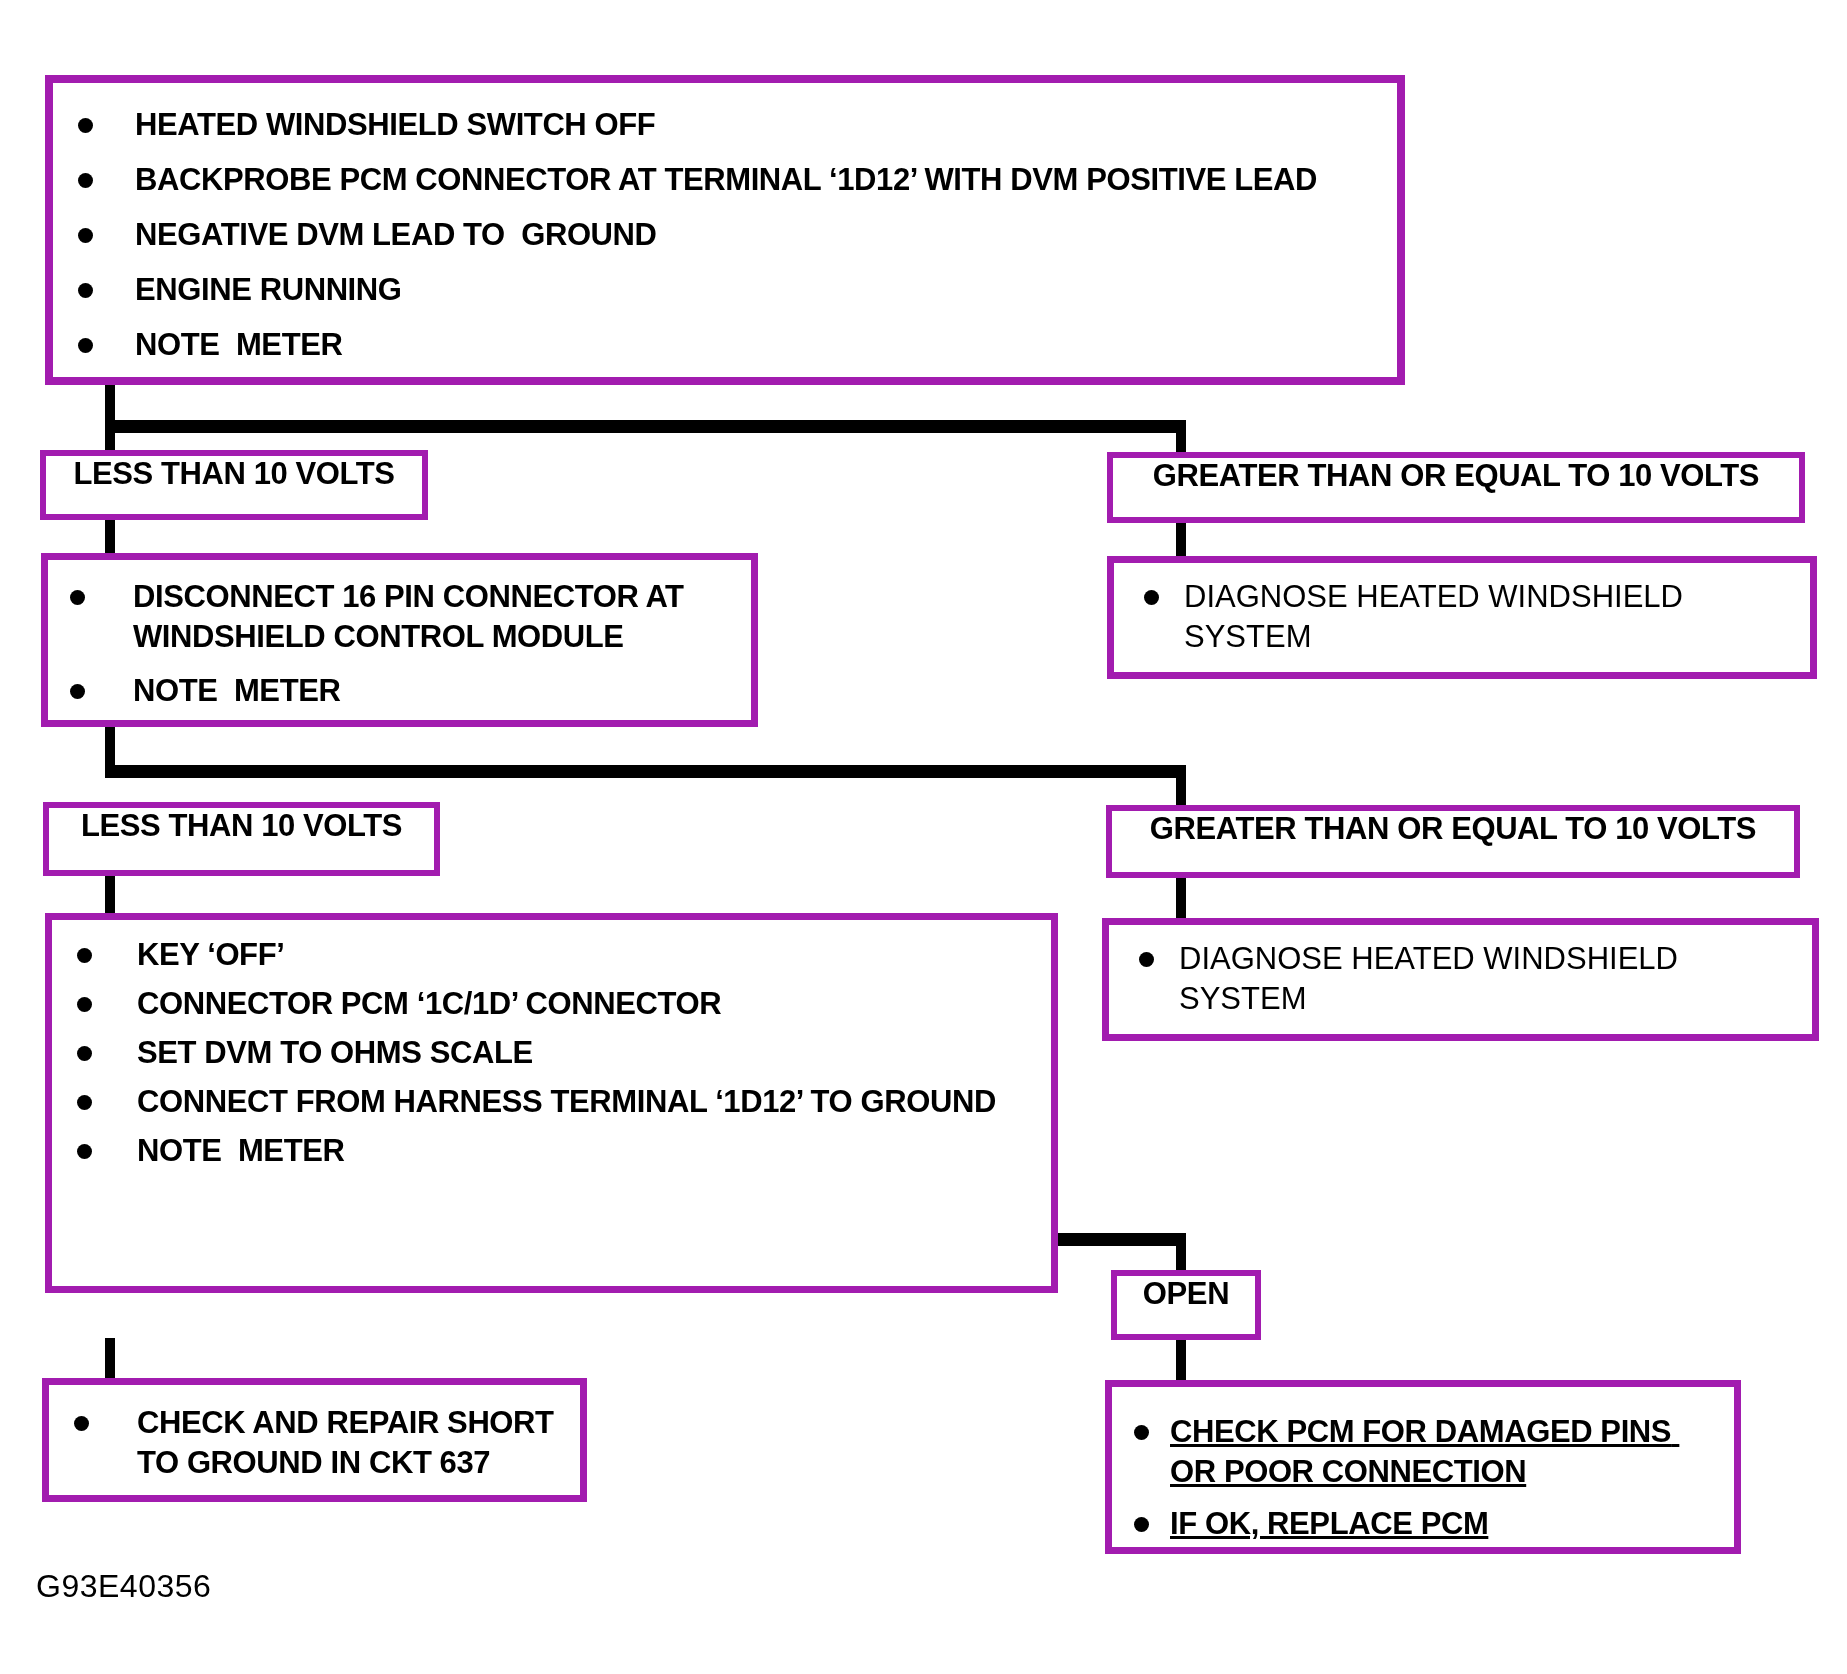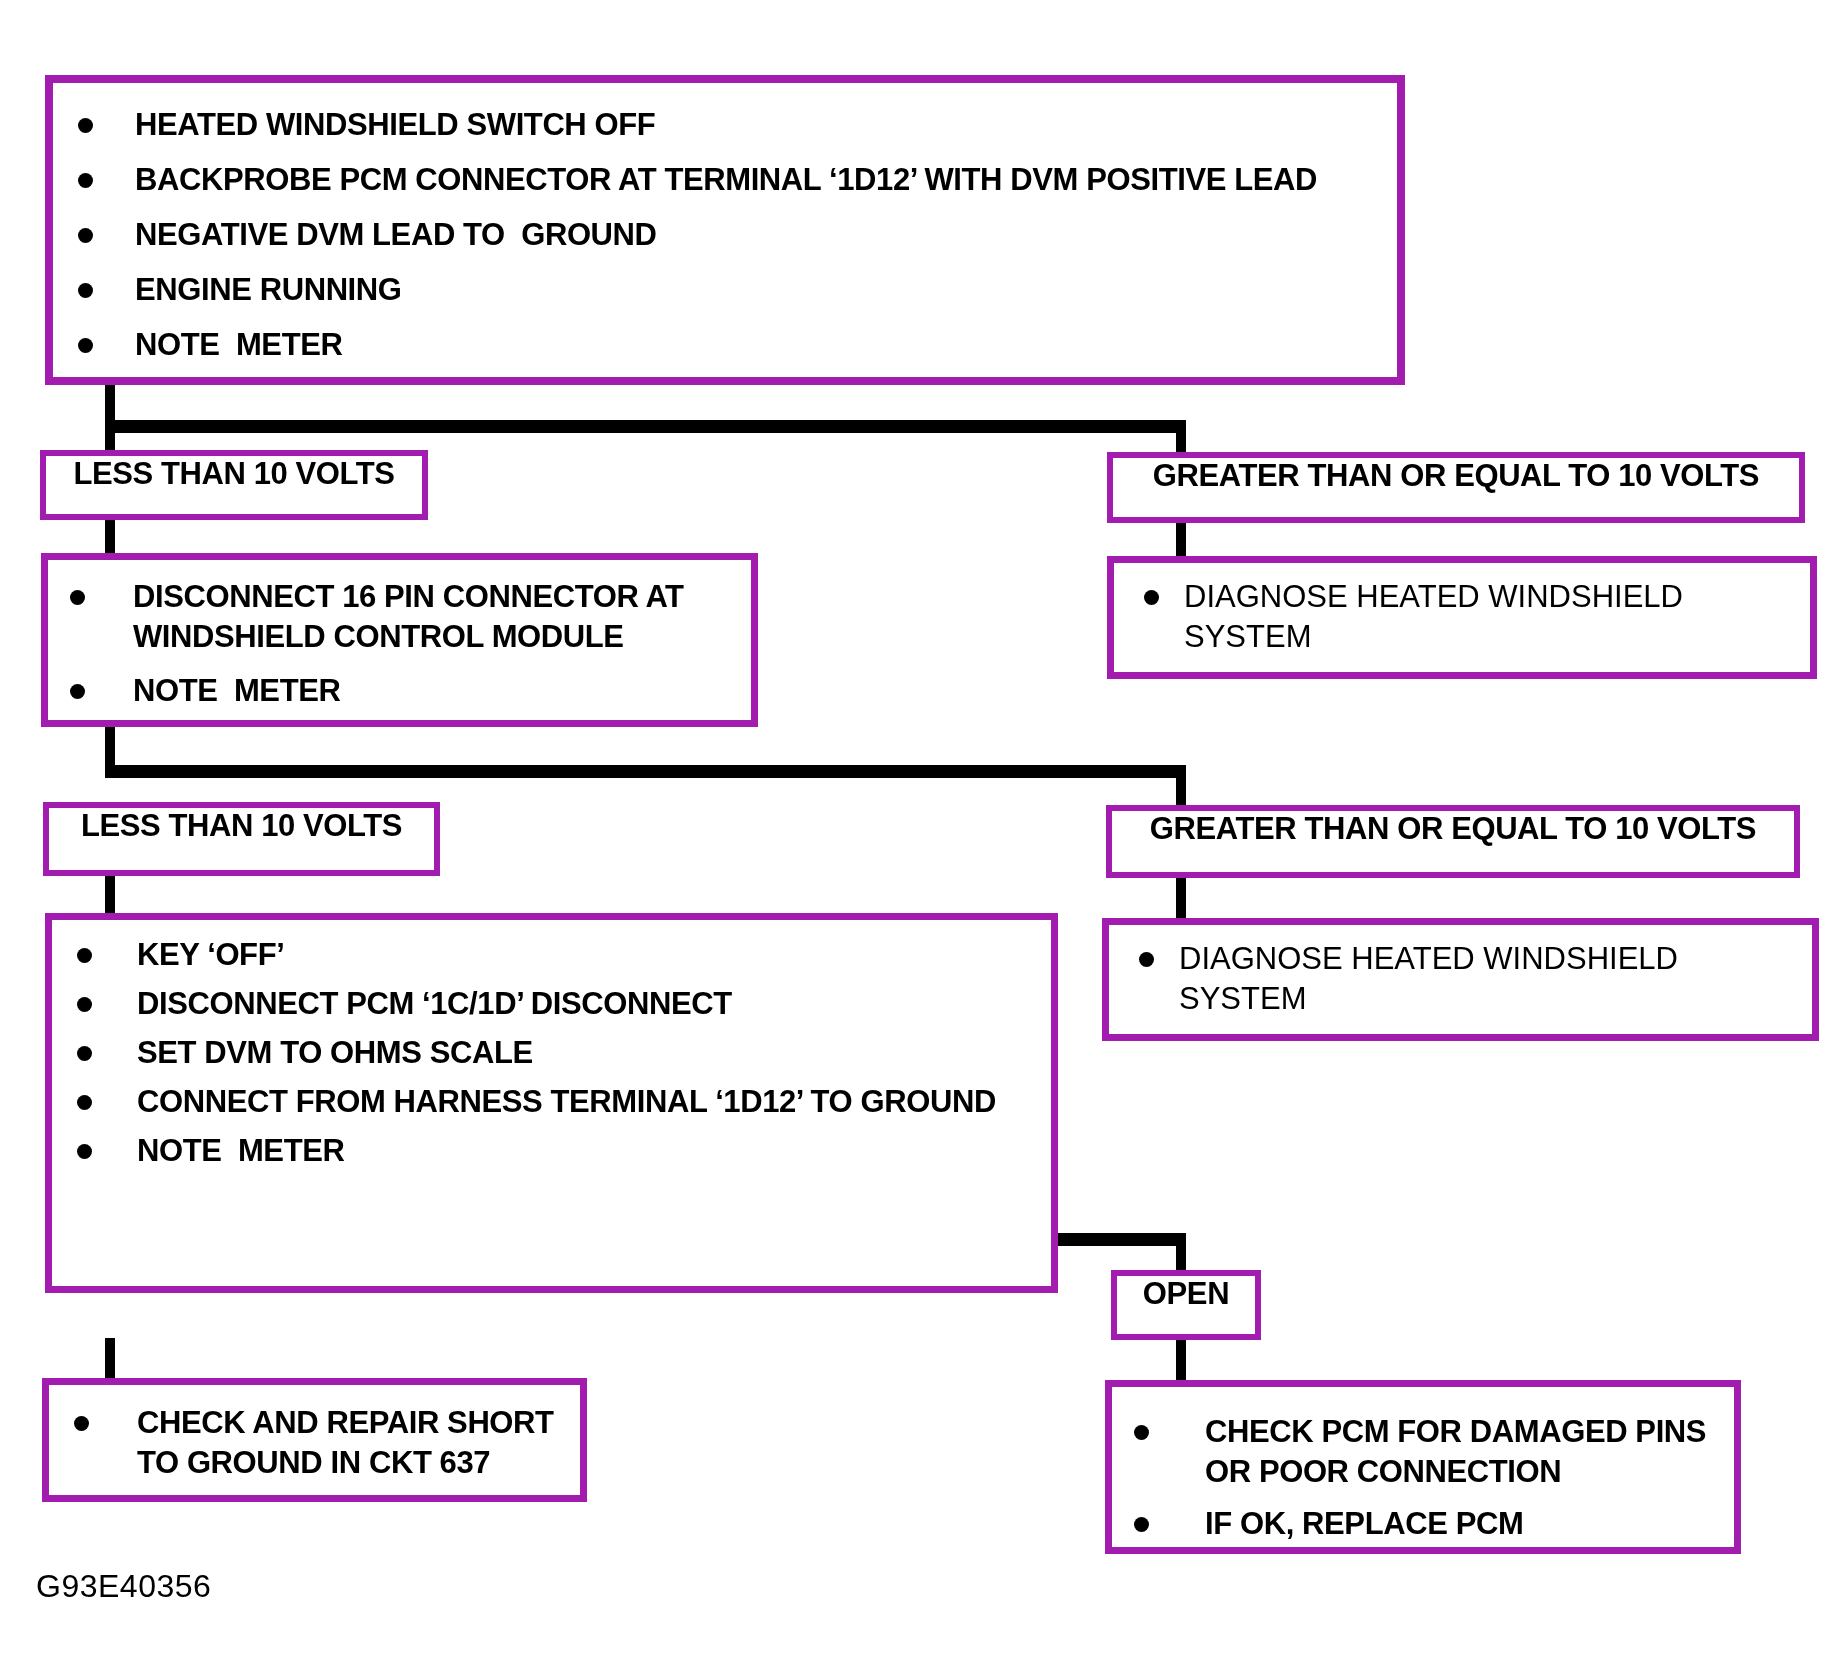--- a/index.html
+++ b/index.html
@@ -80,21 +80,21 @@
 
   #box-step3 .bullets      { padding: 15px 0 0 25px; row-gap: 9px; }
   #box-step3 .bullet       { column-gap: 45px; }
   #box-step3 .btext        { max-width: 900px; }
 
   #box-step4 .bullets      { padding: 18px 0 0 25px; }
   #box-step4 .bullet       { column-gap: 48px; }
   #box-step4 .btext        { max-width: 430px; }
 
   #box-step5 .bullets      { padding: 25px 0 0 22px; row-gap: 12px; }
-  #box-step5 .bullet       { column-gap: 56px; }
+  #box-step5 .bullet       { column-gap: 21px; text-decoration: underline; }
   #box-step5 .btext        { max-width: 520px; }
 
   
   .vline {
     position: absolute;
     width: 10px;
     background: #000000;
   }
   .hbar {
     position: absolute;
@@ -200,21 +200,21 @@
   </div>
 
   <div class="node" id="box-step3" style="left:45px; top:913px; width:1013px; height:380px;">
     <div class="bullets">
       <div class="bullet">
         <span class="dot"></span>
         <span class="btext">KEY ‘OFF’</span>
       </div>
       <div class="bullet">
         <span class="dot"></span>
-        <span class="btext">DISCONNECT PCM ‘1C/1D’ DISCONNECT</span>
+        <span class="btext">CONNECTOR PCM ‘1C/1D’ CONNECTOR</span>
       </div>
       <div class="bullet">
         <span class="dot"></span>
         <span class="btext">SET DVM TO OHMS SCALE</span>
       </div>
       <div class="bullet">
         <span class="dot"></span>
         <span class="btext">CONNECT FROM HARNESS TERMINAL ‘1D12’ TO GROUND</span>
       </div>
       <div class="bullet">

